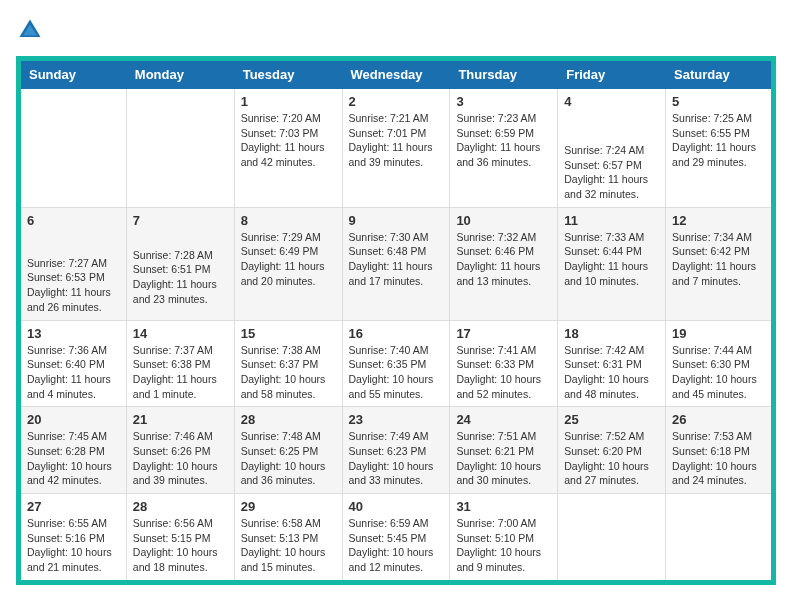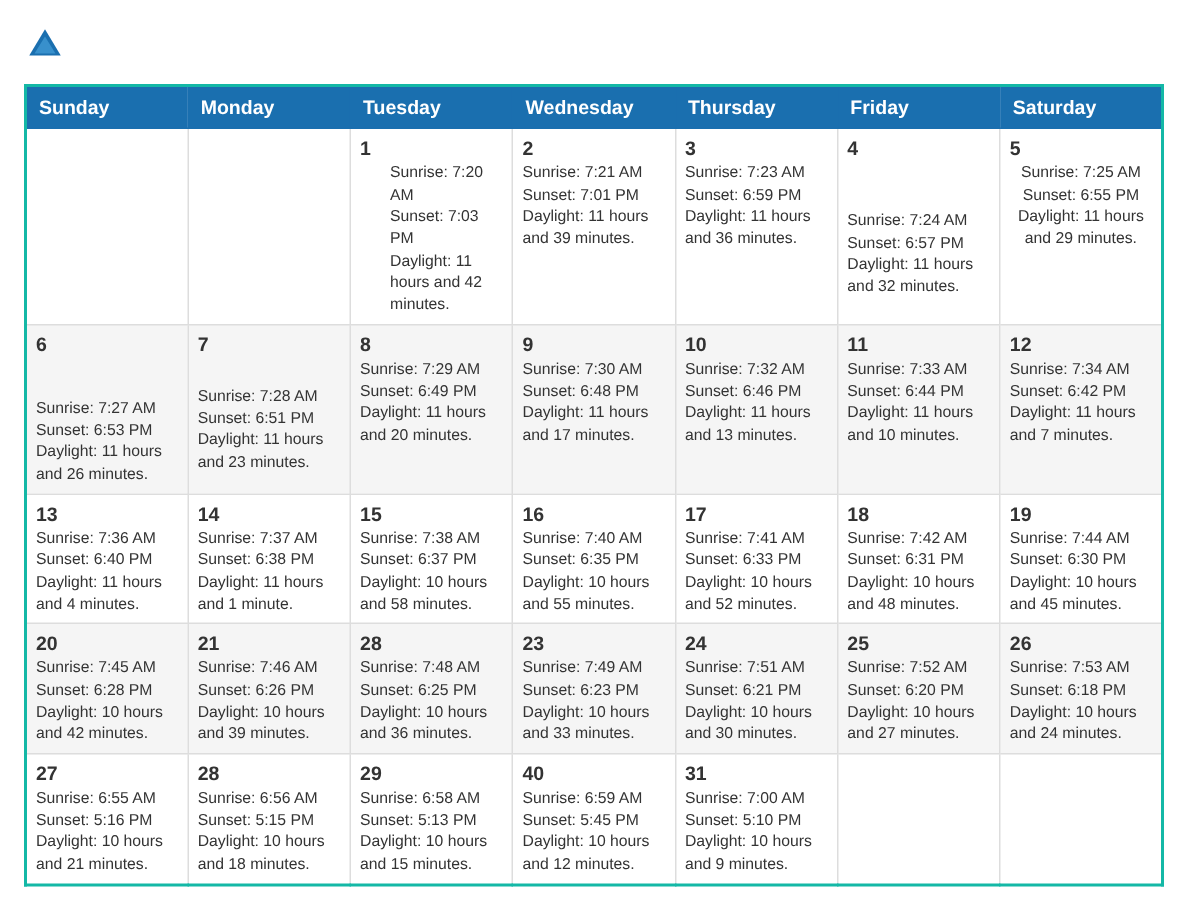--- a/index.html
+++ b/index.html
@@ -49,21 +49,21 @@
       color: #333;
       line-height: 1.1;
     }
     .location-title {
       font-size: 16px;
       color: #555;
     }
     .calendar {
       width: 100%;
       border-collapse: collapse;
-      border: 2px solid #14b8a6;
+      border: 5px solid #14b8a6;
     }
     .calendar th {
       background-color: #1a6faf;
       color: #fff;
       font-size: 13px;
       font-weight: bold;
       padding: 6px 8px;
       text-align: left;
       border: 1px solid #1a6faf;
     }
@@ -126,21 +126,21 @@
         <th>Friday</th>
         <th>Saturday</th>
       </tr>
   </thead>
   <tbody id="calendar-body">
   <tr>
         <td class="empty-cell"></td>
         <td class="empty-cell"></td>
         <td>
           <span class="day-number">1</span>
-          <div class="day-info" style="white-space: pre-line; margin-left: 20px;">Sunrise: 7:20 AM
+          <div class="day-info" style="white-space: pre-line;">Sunrise: 7:20 AM
 Sunset: 7:03 PM
 Daylight: 11 hours and 42 minutes.</div>
         </td>
         <td>
           <span class="day-number">2</span>
           <div class="day-info" style="white-space: pre-line;">Sunrise: 7:21 AM
 Sunset: 7:01 PM
 Daylight: 11 hours and 39 minutes.</div>
         </td>
         <td>
@@ -150,21 +150,21 @@
 Daylight: 11 hours and 36 minutes.</div>
         </td>
         <td>
           <span class="day-number">4</span>
           <div class="day-info" style="white-space: pre-line; margin-top: 34px;">Sunrise: 7:24 AM
 Sunset: 6:57 PM
 Daylight: 11 hours and 32 minutes.</div>
         </td>
         <td>
           <span class="day-number">5</span>
-          <div class="day-info" style="white-space: pre-line; text-align: center;">Sunrise: 7:25 AM
+          <div class="day-info" style="white-space: pre-line;">Sunrise: 7:25 AM
 Sunset: 6:55 PM
 Daylight: 11 hours and 29 minutes.</div>
         </td>
       </tr>
       <tr>
         <td>
           <span class="day-number">6</span>
           <div class="day-info" style="white-space: pre-line; margin-top: 28px;">Sunrise: 7:27 AM
 Sunset: 6:53 PM
 Daylight: 11 hours and 26 minutes.</div>

